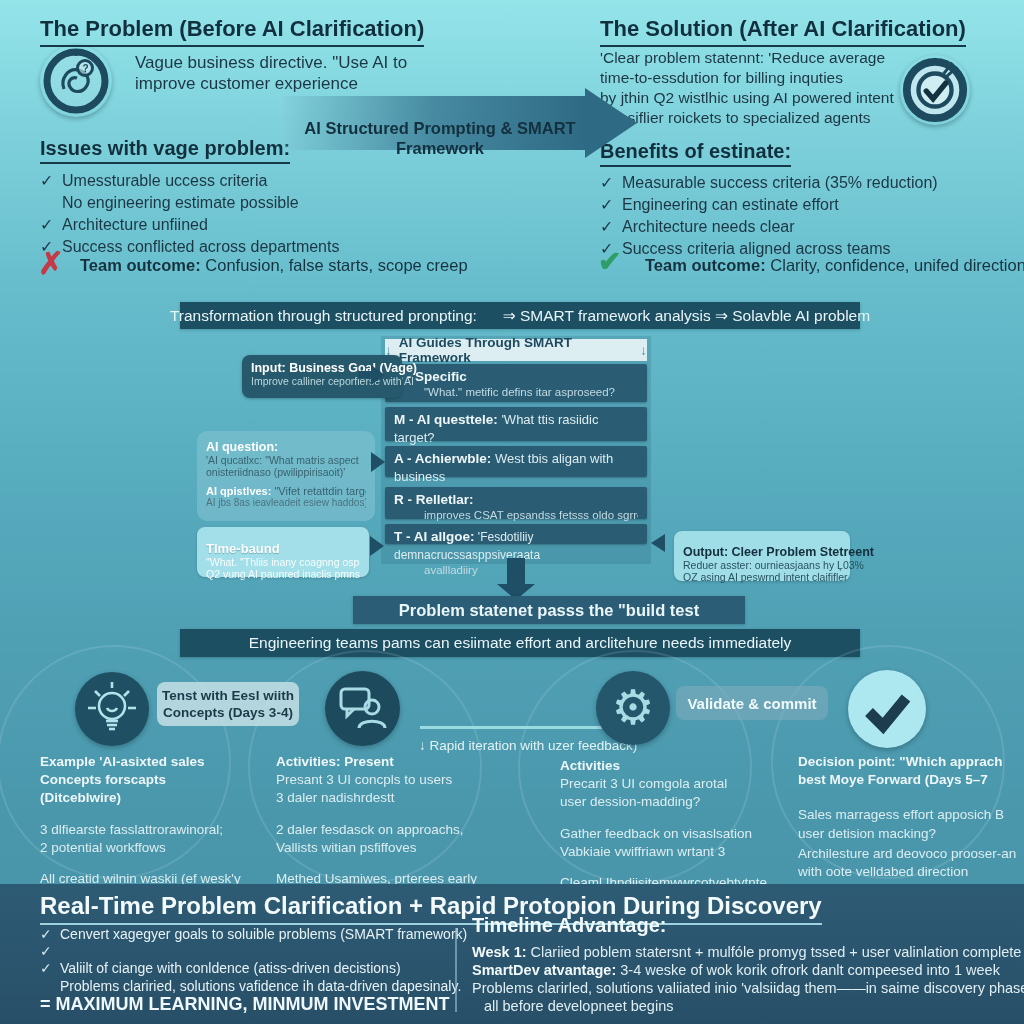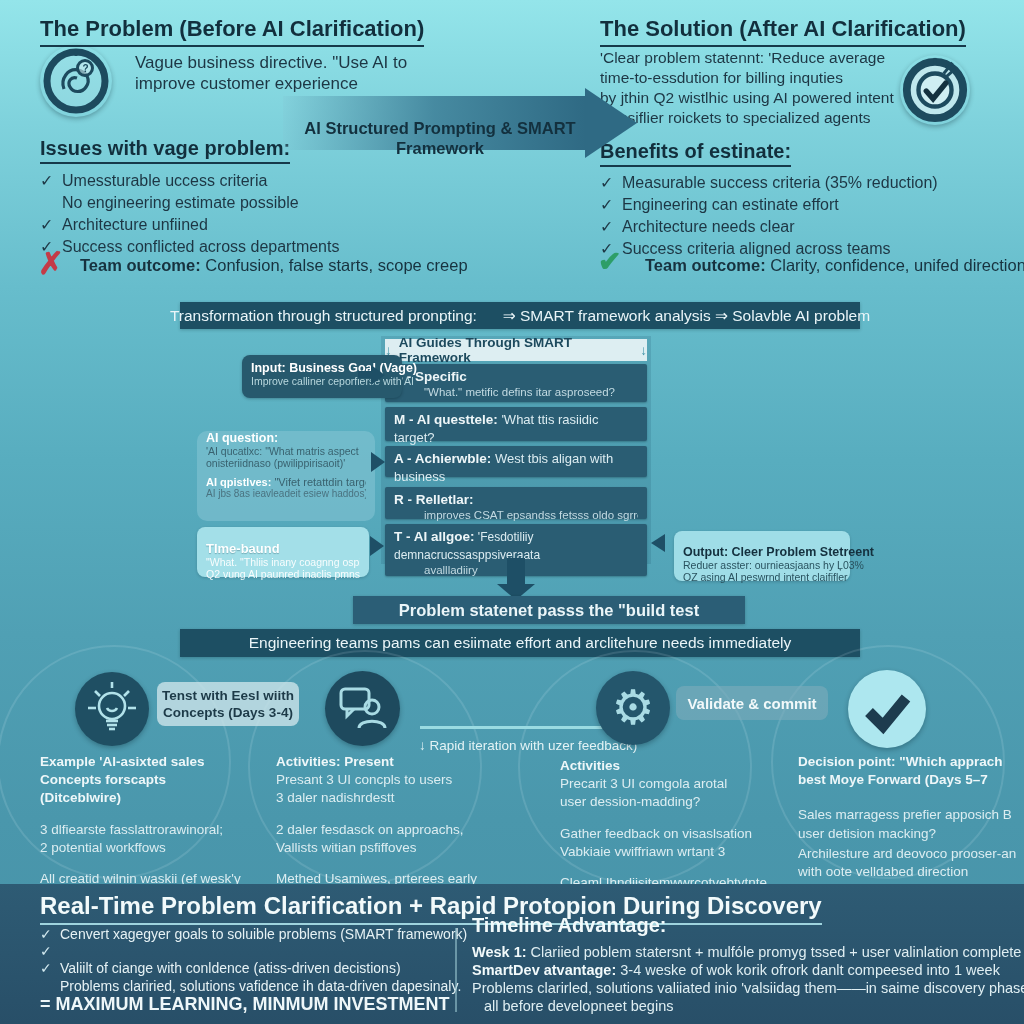--- a/index.html
+++ b/index.html
@@ -14,21 +14,21 @@
   .chk .mk{display:inline-block;width:22px;flex:none;}
   .outcome{font-size:16.5px;color:#17323f;white-space:nowrap;}
   .outcome b{font-weight:bold;}
   .banner{background:#1d4f63;color:#eaf5f8;text-align:center;font-size:15.5px;display:flex;align-items:center;justify-content:center;box-shadow:0 1px 3px rgba(0,30,40,.25);}
   .pre{white-space:pre;}
   .smart-row{background:#2a5d73;color:#eef6f8;border-radius:2px;padding:3px 9px;box-sizing:border-box;box-shadow:0 1px 2px rgba(0,30,40,.3);}
   .smart-row .lab{font-weight:bold;font-size:13.5px;}
   .smart-row .rest{font-size:13px;color:#dcecf1;}
   .smart-row .sub{display:block;font-size:11.5px;color:#c2dae2;margin-left:30px;margin-top:1px;white-space:nowrap;overflow:hidden;}
   .flow-box-dark{background:#27596d;border-radius:8px;color:#fff;padding:6px 9px;box-sizing:border-box;box-shadow:0 1px 3px rgba(0,30,40,.3);}
-  .flow-box-mid{background:rgba(130,195,210,0.6);border-radius:10px;padding:0 9px;box-sizing:border-box;}
+  .flow-box-mid{background:rgba(130,195,210,0.6);border-radius:10px;padding:9px 9px;box-sizing:border-box;}
   .flow-box-light{background:#9fdde7;border-radius:8px;padding:14px 9px;box-sizing:border-box;box-shadow:0 1px 3px rgba(0,30,40,.2);}
   .tri-r{width:0;height:0;border-top:10px solid transparent;border-bottom:10px solid transparent;border-left:14px solid #1e4f66;}
   .tri-l{width:0;height:0;border-top:9px solid transparent;border-bottom:9px solid transparent;border-right:14px solid #1e4f66;}
   .stub{background:#1e4f66;}
   .icon-circle{border-radius:50%;display:flex;align-items:center;justify-content:center;box-shadow:0 2px 5px rgba(0,25,35,.3);}
   .deco-circle{border:2px solid rgba(235,250,252,0.13);border-radius:50%;}
   .chip{border-radius:8px;display:flex;flex-direction:column;align-items:center;justify-content:center;}
   .colp{margin-bottom:13px;}
   .cline{font-size:13.5px;line-height:18.2px;color:#dcedf1;white-space:nowrap;}
   .cline.b{font-weight:bold;color:#eef7f9;}
@@ -144,21 +144,21 @@
     <span class="sub">25fip.t redindon to (cmanithy dl hewe)</span>
   </div>
   <div class="abs smart-row" style="left:385px;top:446px;width:262px;height:31px;">
     <span class="lab">A - Achierwble:</span><span class="rest"> West tbis aligan with business</span>
     <span class="sub">radiloste ine onieroirtiessdoff</span>
   </div>
   <div class="abs smart-row" style="left:385px;top:487px;width:262px;height:32px;">
     <span class="lab">R - Relletlar:</span><span class="rest"></span>
     <span class="sub">improves CSAT epsandss  fetsss oldo sgrresnent</span>
   </div>
-  <div class="abs smart-row" style="left:385px;top:524px;width:262px;height:52px;">
+  <div class="abs smart-row" style="left:385px;top:524px;width:262px;height:20px;">
     <span class="lab">T - AI allgoe:</span><span class="rest" style="font-size:12px;"> 'Fesdotiliiy demnacrucssasppsiveraata</span>
     <span class="sub">avallladiiry</span>
   </div>
 
   <div class="abs flow-box-dark" style="left:197px;top:355px;width:160px;height:43px;margin-left:45px;">
     <div style="font-weight:bold;font-size:12.5px;white-space:nowrap;">Input: Business Goal (Vage)</div>
     <div style="font-size:10.5px;color:#b9d8de;white-space:nowrap;">Improve calliner ceporfierse with AI</div>
   </div>
   <div class="abs stub" style="left:358px;top:371px;width:13px;height:7px;"></div>
   <div class="abs tri-r" style="left:371px;top:365px;"></div>
@@ -293,21 +293,21 @@
       <div class="cline">can csed with traldedie wfleatiomi</div>
     </div>
   </div>
 
   <div class="abs" style="left:798px;top:753px;width:218px;">
     <div class="colp" style="margin-bottom:17px;">
       <div class="cline b">Decision point: "Which apprach</div>
       <div class="cline b">best Moye Forward (Days 5–7</div>
     </div>
     <div class="colp" style="margin-bottom:2px;">
-      <div class="cline">Sales marragess prefier apposich B</div>
+      <div class="cline">Sales marragess effort apposich B</div>
       <div class="cline">user detision macking?</div>
     </div>
     <div class="colp">
       <div class="cline">Archilesture ard deovoco prooser-an</div>
       <div class="cline">with oote velldabed direction</div>
     </div>
   </div>
 
   <div class="abs" style="left:0;top:884px;width:1024px;height:140px;background:linear-gradient(180deg,#2e5b74,#284f68);">
     <div class="abs" style="left:40px;top:8px;font-size:24px;font-weight:bold;color:#f2fafb;border-bottom:2px solid #9fd4de;padding-bottom:3px;white-space:nowrap;">Real-Time Problem Clarification + Rapid Protopion During Discovery</div>

